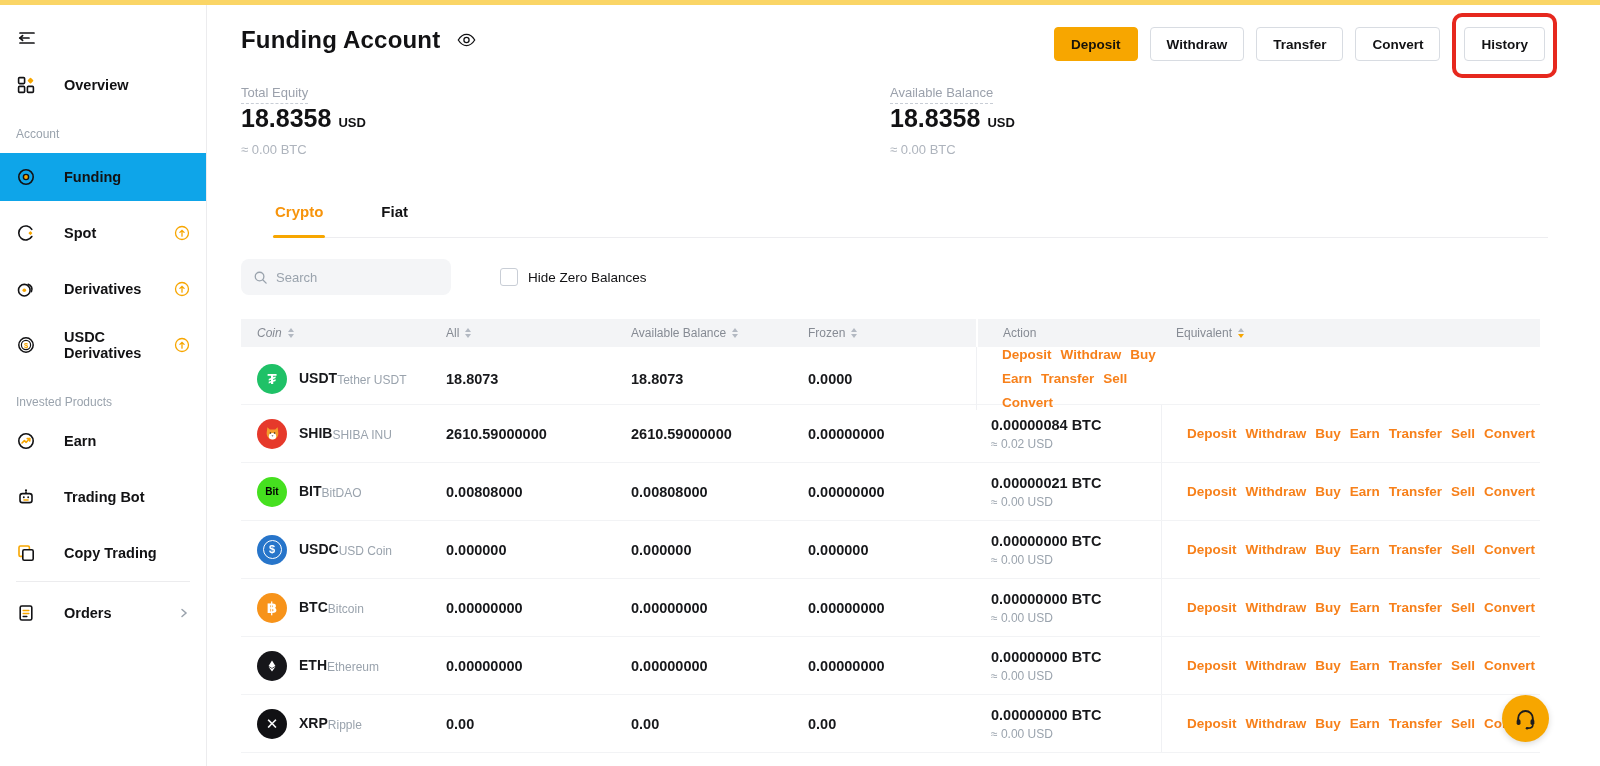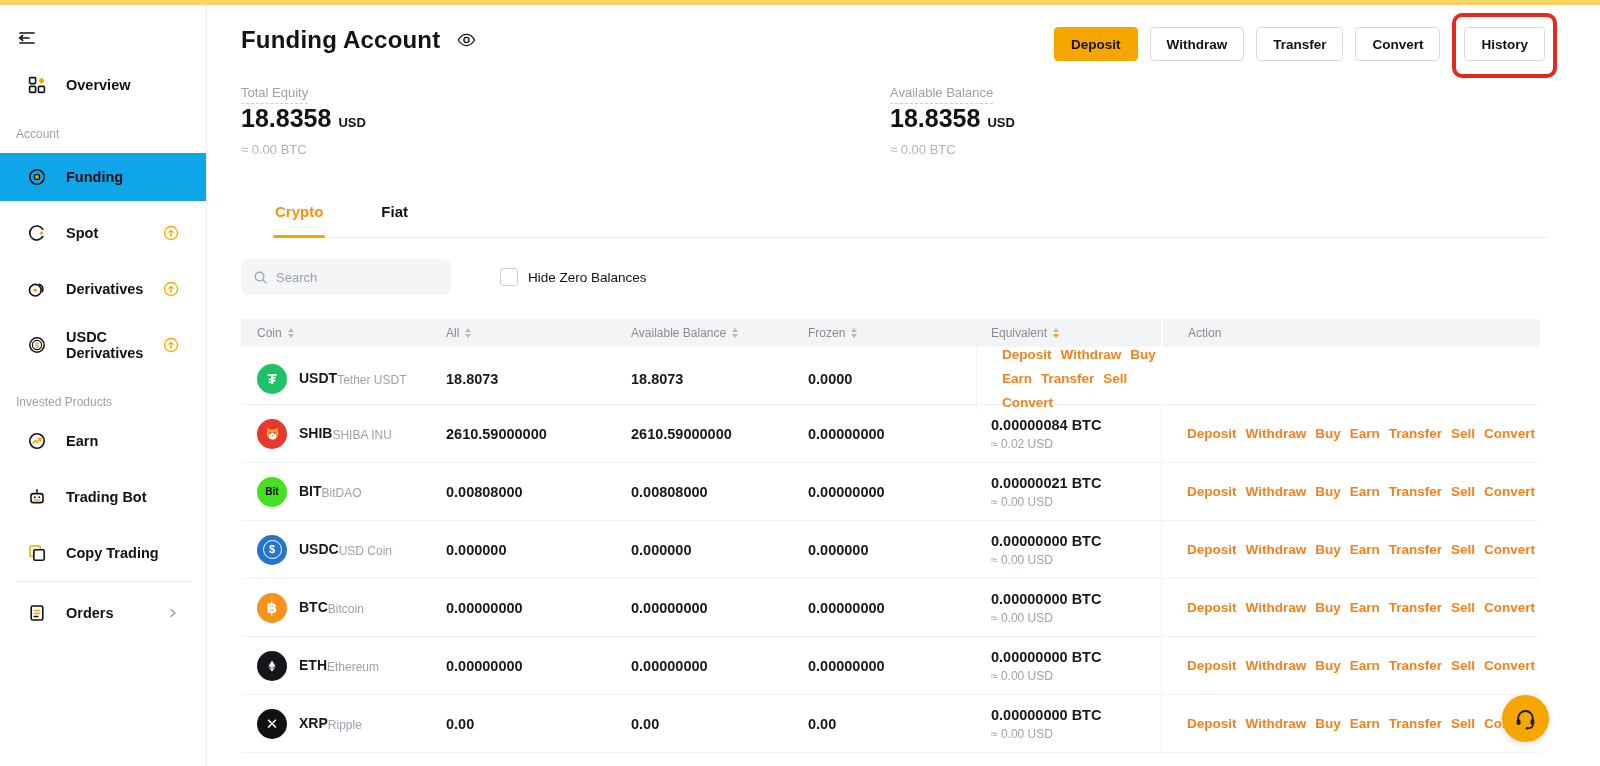--- a/index.html
+++ b/index.html
@@ -5,21 +5,21 @@
   * { margin:0; padding:0; box-sizing:border-box; }
   html,body { background:#fff; }
   body { font-family:"Liberation Sans","DejaVu Sans",sans-serif; color:#121214; }
   #app { position:relative; width:1600px; height:766px; background:#fff; overflow:hidden; }
 
   .top-strip { position:absolute; top:0; left:0; width:100%; height:5px; background:#fad566; }
 
   
   .sidebar { position:absolute; top:5px; left:0; width:207px; height:761px; background:#fff; border-right:1px solid #ececee; }
   .collapse-btn { position:absolute; top:22px; left:16px; width:22px; height:22px; cursor:pointer; }
-  .side-item { position:absolute; left:0; width:100%; height:48px; display:flex; align-items:center; gap:19px; padding:0 27px; font-size:14.5px; font-weight:700; color:#121214; cursor:pointer; }
+  .side-item { position:absolute; left:0; width:100%; height:48px; display:flex; align-items:center; gap:28px; padding:0 16px; font-size:14.5px; font-weight:700; color:#121214; cursor:pointer; }
   .side-item.active { background:#0ea5e9; }
   .side-item .sicon { width:20px; height:20px; flex:0 0 20px; display:flex; align-items:center; justify-content:center; }
   .side-label { position:absolute; left:16px; font-size:12px; color:#9aa3ad; font-weight:400; }
   .side-badge { margin-left:auto; width:16px; height:16px; display:flex; }
   .side-chevron { margin-left:auto; display:flex; }
   .side-divider { position:absolute; left:16px; right:16px; height:1px; background:#ececee; }
 
   
   .main { position:absolute; left:208px; top:5px; right:0; bottom:0; background:#fff; }
   .page-title-row { position:absolute; left:33px; top:21px; display:flex; align-items:center; gap:17px; }
@@ -50,21 +50,21 @@
   .search-box input::placeholder { color:#9aa3ad; }
   .checkbox-group { display:flex; align-items:center; gap:10px; margin-left:49px; }
   .checkbox { width:18px; height:18px; border:1.5px solid #c9ced6; border-radius:3px; background:#fff; cursor:pointer; }
   .checkbox-label { font-size:13.5px; color:#121214; }
 
   
   .table { position:absolute; left:33px; right:60px; top:314px; }
   .grid-cols { display:grid; grid-template-columns:190px 185px 177px 183px 185px 1fr; }
   .thead { height:28px; background:#f3f4f6; align-items:center; font-size:12px; color:#868b94; }
   .th { display:flex; align-items:center; padding-left:15px; height:100%; cursor:pointer; }
-  .th:first-child { padding-left:16px; }
+  .th:first-child { padding-left:16px;font-style:italic; }
   .th.action-h { padding-left:25px; border-left:2px solid #fff; cursor:default; }
   .sort { display:inline-flex; flex-direction:column; gap:2px; margin-left:6px; }
   .sort i { width:0; height:0; border-left:3.5px solid transparent; border-right:3.5px solid transparent; }
   .sort .up { border-bottom:4px solid #b3b9c2; }
   .sort .dn { border-top:4px solid #b3b9c2; }
   .sort .dn.active { border-top-color:#f7a600; }
 
   .trow { height:58px; border-bottom:1px solid #f2f3f5; align-items:center; }
   .td { padding-left:15px; font-size:14.5px; font-weight:700; color:#17181b; }
   .coin-cell { padding-left:16px; display:flex; align-items:center; gap:12px; }
@@ -314,29 +314,29 @@
               <i class="dn"></i>
             </span>
           </div>
         <div class="th">
             <span>Frozen</span>
             <span class="sort">
               <i class="up"></i>
               <i class="dn"></i>
             </span>
           </div>
+        <div class="th action-h">
+            <span>Action</span>
+          </div>
         <div class="th">
             <span>Equivalent</span>
             <span class="sort">
               <i class="up"></i>
               <i class="dn active"></i>
             </span>
-          </div>
-        <div class="th action-h">
-            <span>Action</span>
           </div>
       </div>
       <div id="rows">
     <div class="trow grid-cols">
       <div class="td coin-cell">
         <span class="coin-icon" style="background: rgb(31, 193, 103);">
                 <span class="coin-glyph" style="color: rgb(255, 255, 255);">₮</span>
               </span>
         <span class="coin-text">
                 <b>USDT</b>

